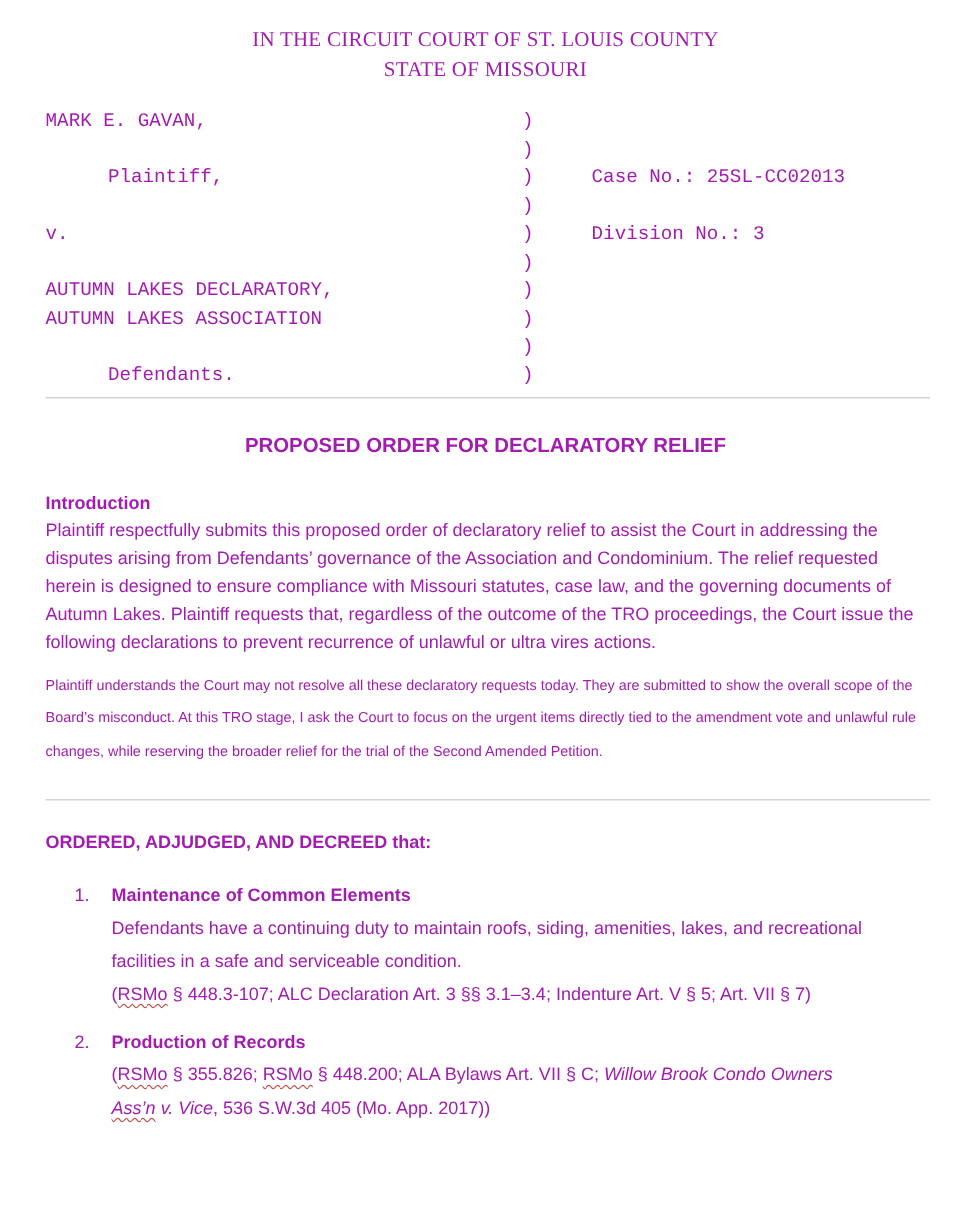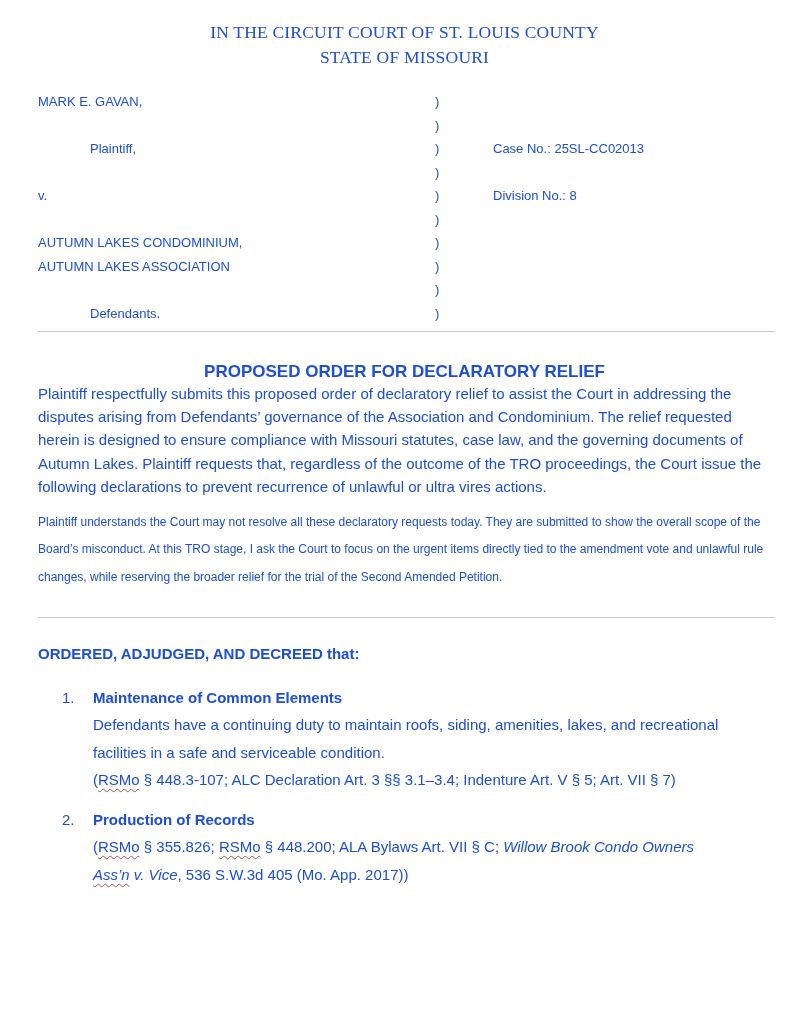--- a/index.html
+++ b/index.html
@@ -2,40 +2,40 @@
 <html><head>
 <meta charset="utf-8">
 <style>
   * { box-sizing: border-box; }
   html, body { margin: 0; padding: 0; background: #ffffff; }
   .page {
     position: relative;
     width: 809px;
     height: 1024px;
     background: #ffffff;
-    color: #1d4ed8;
+    color: #a21caf;
     font-family: "Liberation Sans", sans-serif;
     overflow: hidden;
   }
 
   
   .court-header {
     font-family: "Liberation Serif", serif;
     text-align: center;
     padding-top: 20px;
     font-size: 17.5px;
     line-height: 25px;
     letter-spacing: 0.2px;
   }
 
   
   .caption {
     margin: 20px 34px 0 38px;
-    font-family: Liberation Sans, sans-serif;
-    font-size: 13px;
+    font-family: Liberation Mono, monospace;
+    font-size: 16px;
   }
   .cap-row {
     display: grid;
     grid-template-columns: 397px 58px 1fr;
     line-height: 23.5px;
     height: 23.5px;
   }
   .cap-left.indent { padding-left: 52px; }
   .cap-paren { padding-left: 0; }
 
@@ -124,29 +124,29 @@
         <div class="cap-right">Case No.: 25SL-CC02013</div>
       </div>
       <div class="cap-row">
         <div class="cap-left"></div>
         <div class="cap-paren">)</div>
         <div class="cap-right"></div>
       </div>
       <div class="cap-row">
         <div class="cap-left">v.</div>
         <div class="cap-paren">)</div>
-        <div class="cap-right">Division No.: 8</div>
+        <div class="cap-right">Division No.: 3</div>
       </div>
       <div class="cap-row">
         <div class="cap-left"></div>
         <div class="cap-paren">)</div>
         <div class="cap-right"></div>
       </div>
       <div class="cap-row">
-        <div class="cap-left">AUTUMN LAKES CONDOMINIUM,</div>
+        <div class="cap-left">AUTUMN LAKES DECLARATORY,</div>
         <div class="cap-paren">)</div>
         <div class="cap-right"></div>
       </div>
       <div class="cap-row">
         <div class="cap-left">AUTUMN LAKES ASSOCIATION</div>
         <div class="cap-paren">)</div>
         <div class="cap-right"></div>
       </div>
       <div class="cap-row">
         <div class="cap-left"></div>
@@ -157,20 +157,21 @@
         <div class="cap-left indent">Defendants.</div>
         <div class="cap-paren">)</div>
         <div class="cap-right"></div>
       </div>
     </section>
 
   <hr class="rule first">
 
   <div class="doc-title">PROPOSED ORDER FOR DECLARATORY RELIEF</div>
 
+  <div class="section-heading">Introduction</div>
   <p class="para-1">Plaintiff respectfully submits this proposed order of declaratory relief to assist the Court in addressing the disputes arising from Defendants’ governance of the Association and Condominium. The relief requested herein is designed to ensure compliance with Missouri statutes, case law, and the governing documents of Autumn Lakes. Plaintiff requests that, regardless of the outcome of the TRO proceedings, the Court issue the following declarations to prevent recurrence of unlawful or ultra vires actions.</p>
   <p class="para-2">Plaintiff understands the Court may not resolve all these declaratory requests today. They are submitted to show the overall scope of the Board’s misconduct. At this TRO stage, I ask the Court to focus on the urgent items directly tied to the amendment vote and unlawful rule changes, while reserving the broader relief for the trial of the Second Amended Petition.</p>
 
   <hr class="rule second">
 
   <div class="decree-heading">ORDERED, ADJUDGED, AND DECREED that:</div>
 
   <div class="decree-list">
       <div class="decree-item">
         <div class="decree-num">1.</div>

